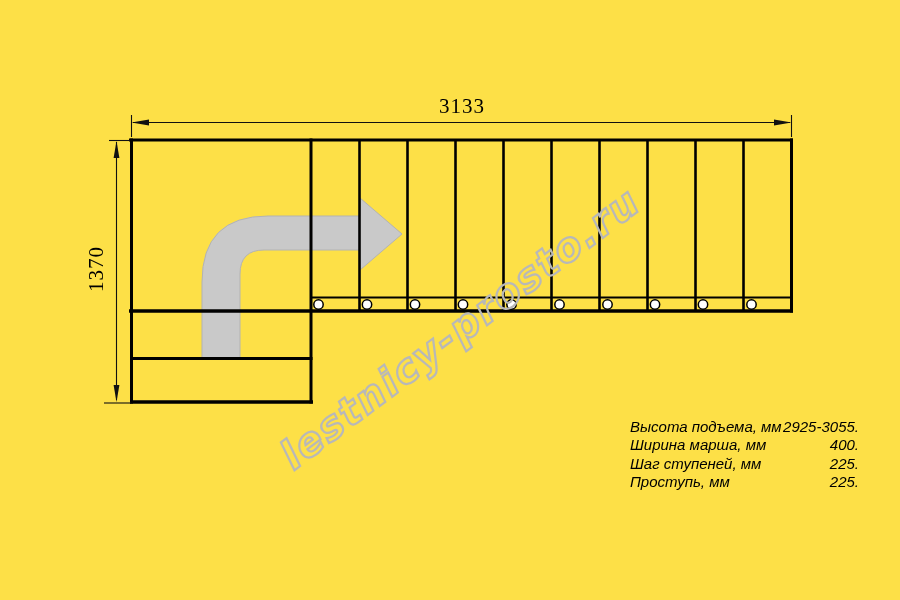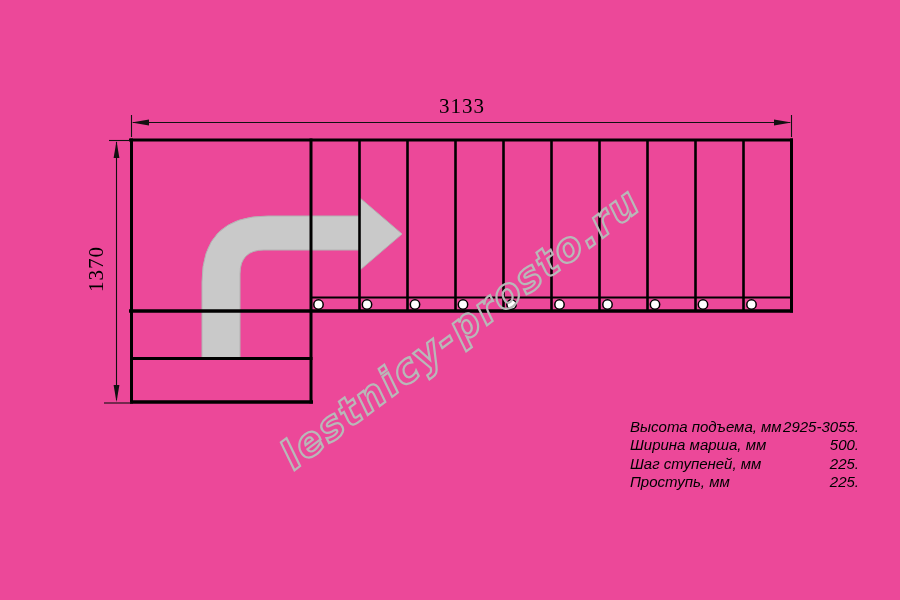--- a/index.html
+++ b/index.html
@@ -1,19 +1,19 @@
 <!DOCTYPE html>
 <html><head>
 <meta charset="utf-8">
 <style>
   html,body { margin:0; padding:0; }
   body { width:900px; height:600px; position:relative; overflow:hidden;
          font-family:"Liberation Sans", sans-serif; }
   .canvas { position:absolute; left:0; top:0; width:900px; height:600px;
-            background:#ec4899; }
+            background:#fde047; }
   .plan-svg { position:absolute; left:0; top:0; }
 
   .dim-label { position:absolute; font-family:"Liberation Serif", serif;
                font-size:21px; color:#000; letter-spacing:1px; white-space:nowrap; }
   .dim-top  { left:462px; top:106px; transform:translate(-50%,-50%); }
   .dim-left { left:96px;  top:269px; transform:translate(-50%,-50%) rotate(-90deg); }
 
   .watermark { position:absolute; left:460px; top:328px;
                transform:translate(-50%,-50%) rotate(-37deg);
                font-family:"DejaVu Sans", sans-serif;
@@ -103,21 +103,21 @@
 
   <div class="watermark">lestnicy-prosto.ru</div>
 
   <div class="specs">
     <div class="spec-row">
       <span class="spec-label">Высота подъема, мм</span>
       <span class="spec-value">2925-3055.</span>
     </div>
     <div class="spec-row">
       <span class="spec-label">Ширина марша, мм</span>
-      <span class="spec-value">500.</span>
+      <span class="spec-value">400.</span>
     </div>
     <div class="spec-row">
       <span class="spec-label">Шаг ступеней, мм</span>
       <span class="spec-value">225.</span>
     </div>
     <div class="spec-row">
       <span class="spec-label">Проступь, мм</span>
       <span class="spec-value">225.</span>
     </div>
   </div>

